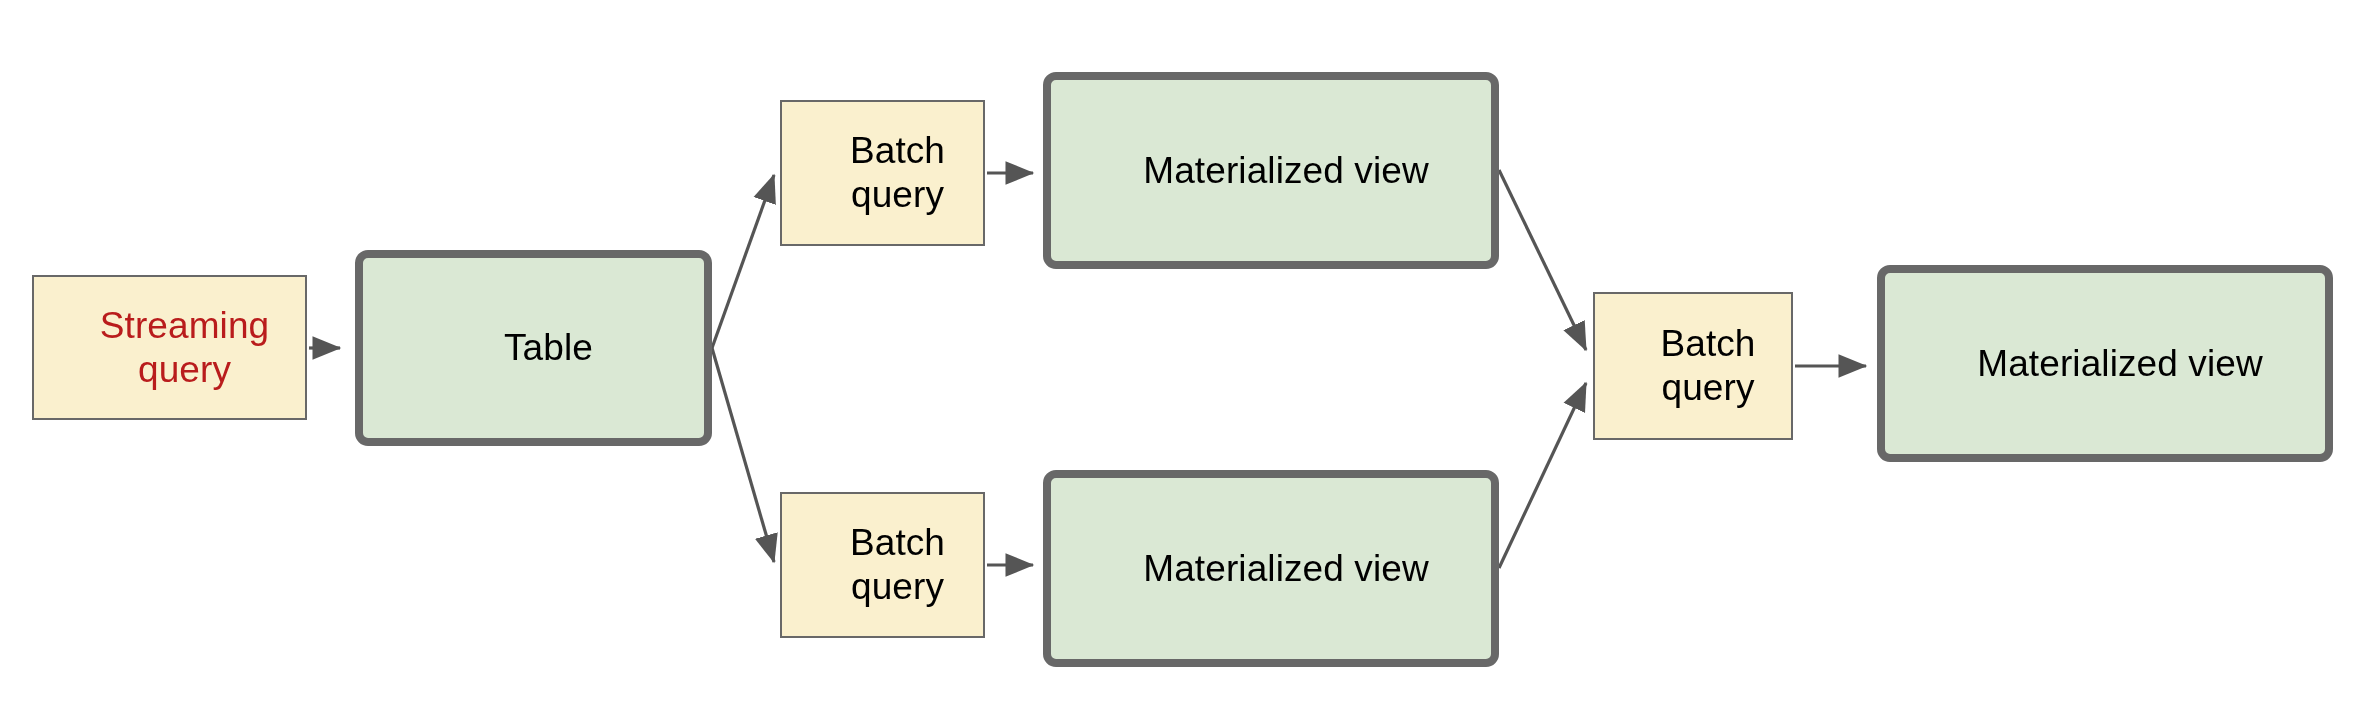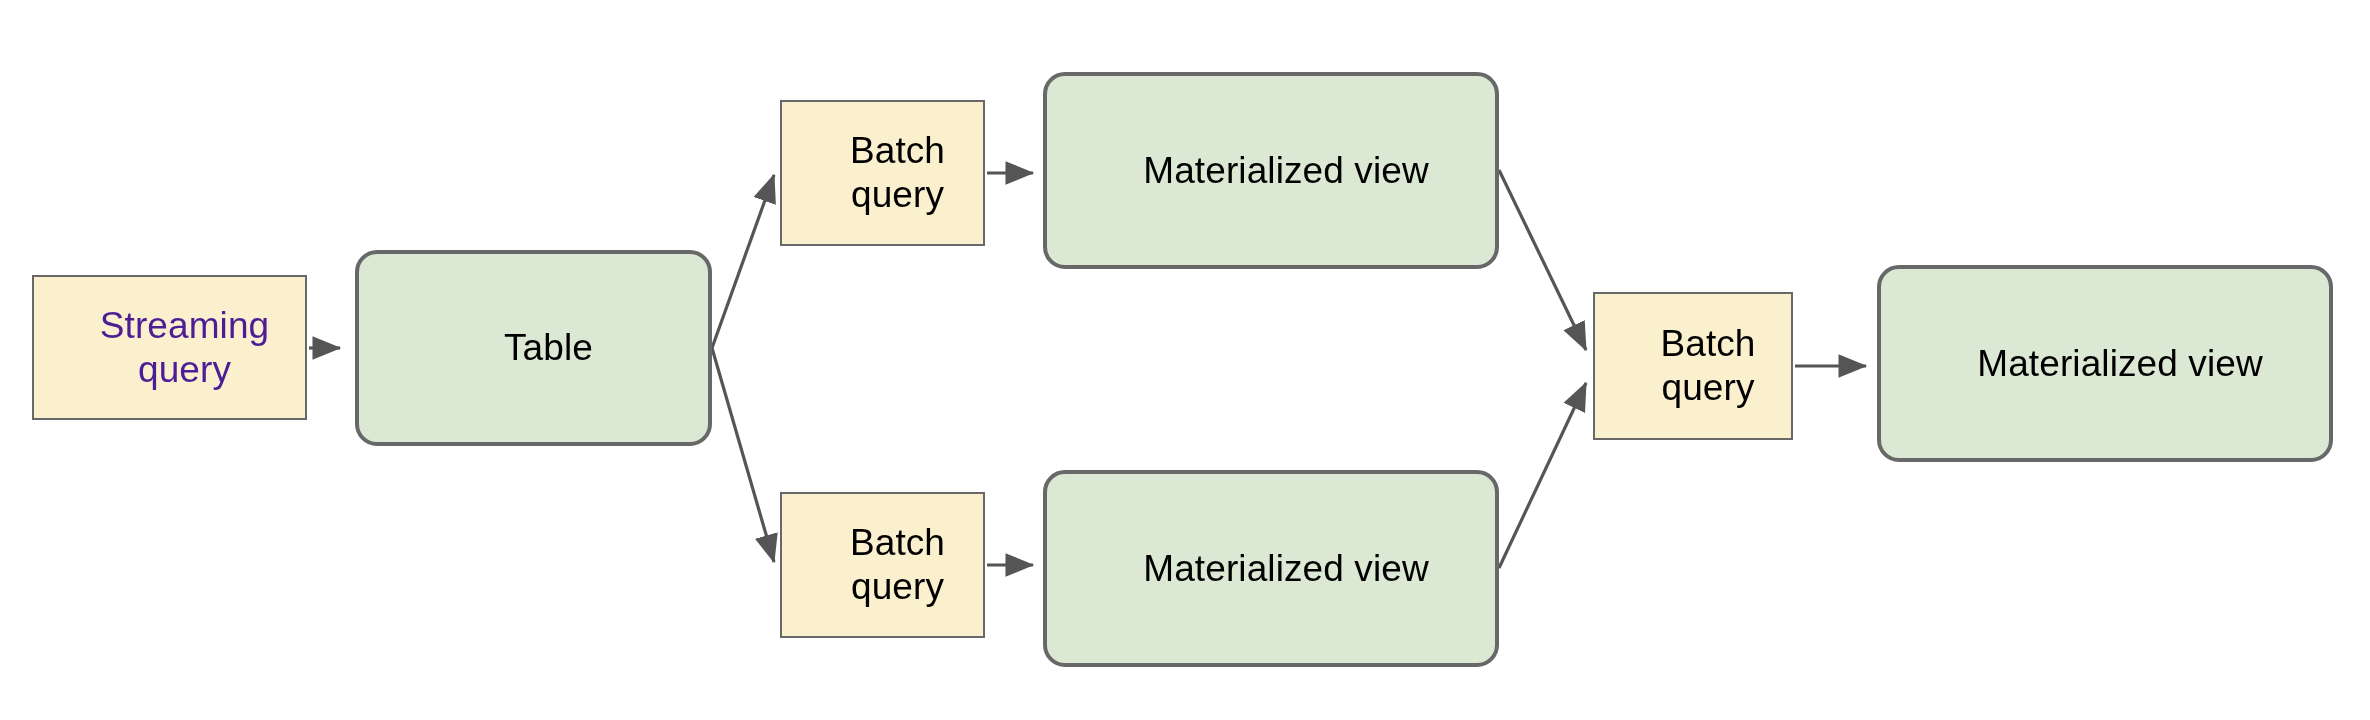--- a/index.html
+++ b/index.html
@@ -39,22 +39,22 @@
     padding-left: 30px;
   }
   .node-process {
     background: #FAF0CE;
     border: 2px solid #686868;
     border-radius: 0;
     font-size: 37px;
   }
   .node-store {
     background: #DAE8D4;
-    border: 4px solid #6d28d9;
-    border-radius: 22px;
+    border: 8px solid #6d28d9;
+    border-radius: 13px;
     font-size: 37px;
   }
   .node-label {
     display: block;
     width: 100%;
     padding: 0 6px;
     box-sizing: border-box;
   }
 </style>
 </head>
@@ -73,21 +73,21 @@
         <path d="M 712 348 L 774 175" marker-end="url(#arrow)"></path>
         <path d="M 712 348 L 774 562" marker-end="url(#arrow)"></path>
         <path d="M 987 173 L 1033 173" marker-end="url(#arrow)"></path>
         <path d="M 987 565 L 1033 565" marker-end="url(#arrow)"></path>
         <path d="M 1499 170 L 1586 350" marker-end="url(#arrow)"></path>
         <path d="M 1499 568 L 1586 383" marker-end="url(#arrow)"></path>
         <path d="M 1795 366 L 1866 366" marker-end="url(#arrow)"></path>
       </g>
   </svg>
 
-  <div class="node node-process" style="left: 32px; top: 275px; width: 275px; height: 145px; background: rgb(250, 240, 206); border-color: rgb(104, 104, 104); color: #4c1d95; border-radius: 0px;">
+  <div class="node node-process" style="left: 32px; top: 275px; width: 275px; height: 145px; background: rgb(250, 240, 206); border-color: rgb(104, 104, 104); color: #b91c1c; border-radius: 0px;">
     <span class="node-label">Streaming
 query</span>
   </div>
 
   <div class="node node-store" style="left: 355px; top: 250px; width: 357px; height: 196px; background: rgb(218, 232, 212); border-color: rgb(104, 104, 104); color: rgb(0, 0, 0);">
     <span class="node-label">Table</span>
   </div>
 
   <div class="node node-process" style="left: 780px; top: 100px; width: 205px; height: 146px; background: rgb(250, 240, 206); border-color: rgb(104, 104, 104); color: rgb(0, 0, 0); border-radius: 0px;">
     <span class="node-label">Batch

